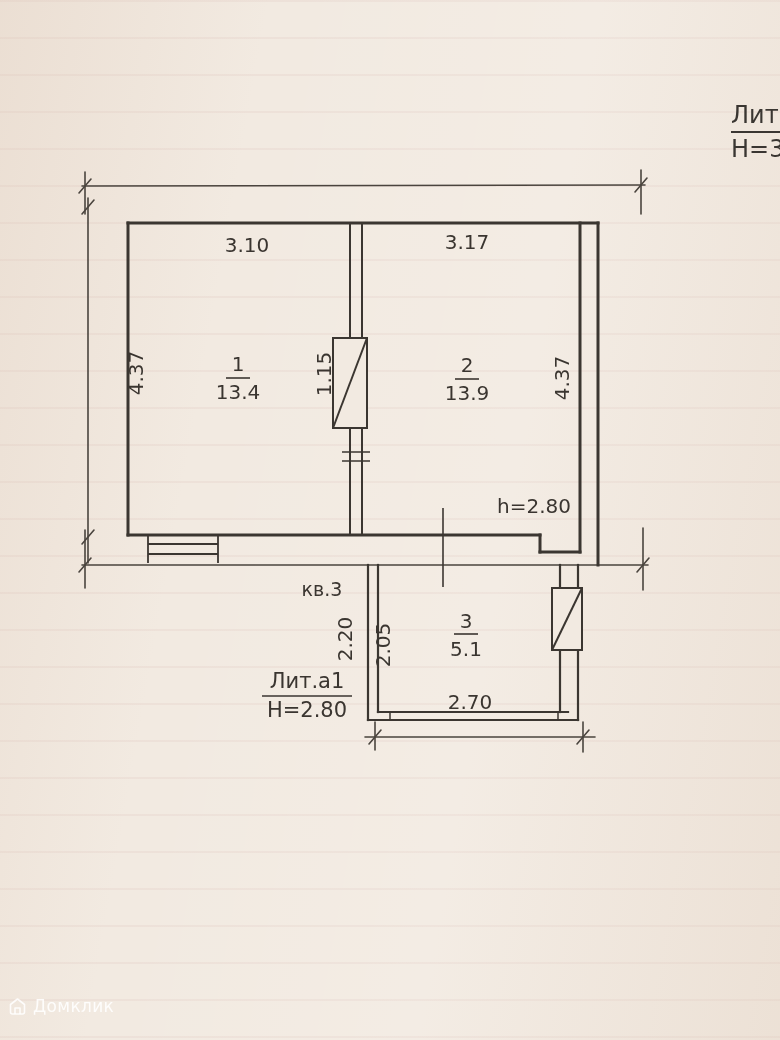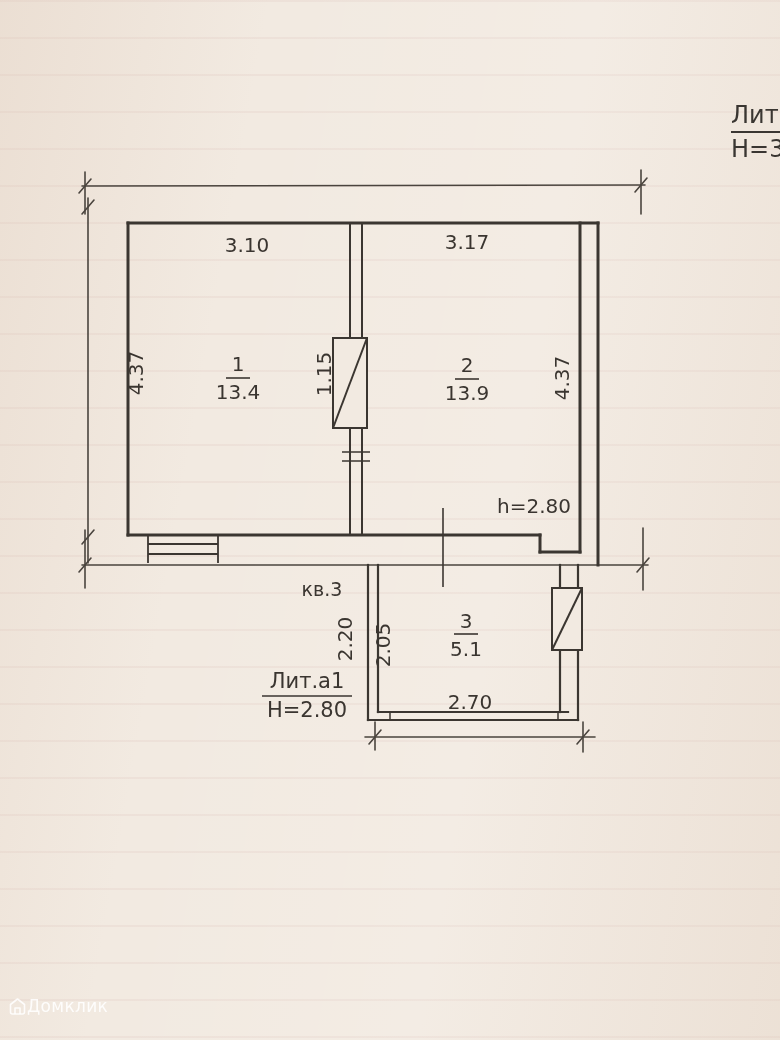--- a/index.html
+++ b/index.html
@@ -37,21 +37,21 @@
   }
   .corner-stamp .bottom-line {
     padding-top: 2px;
   }
   .watermark {
     position: absolute;
     left: 8px;
     top: 996px;
     display: flex;
     align-items: center;
-    gap: 0;
+    gap: 6px;
     color: rgba(255,255,255,0.88);
     font-size: 17px;
     letter-spacing: 0.3px;
   }
   .watermark svg {
     display: block;
   }
   text {
     fill: #3a3530;
     font-family: "DejaVu Sans", "Liberation Sans", sans-serif;

